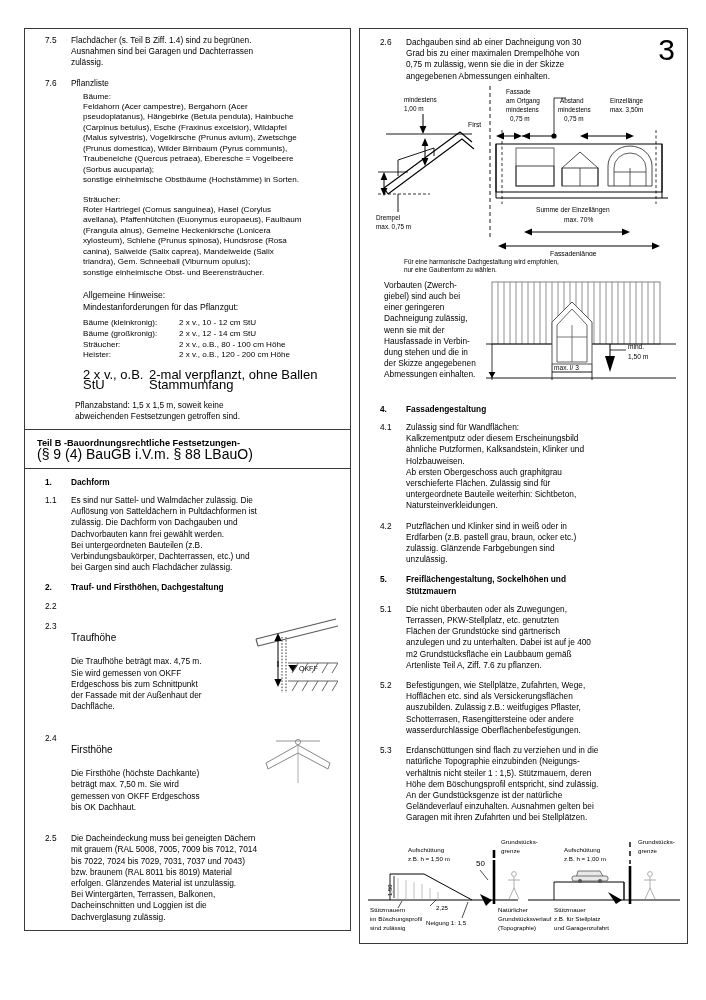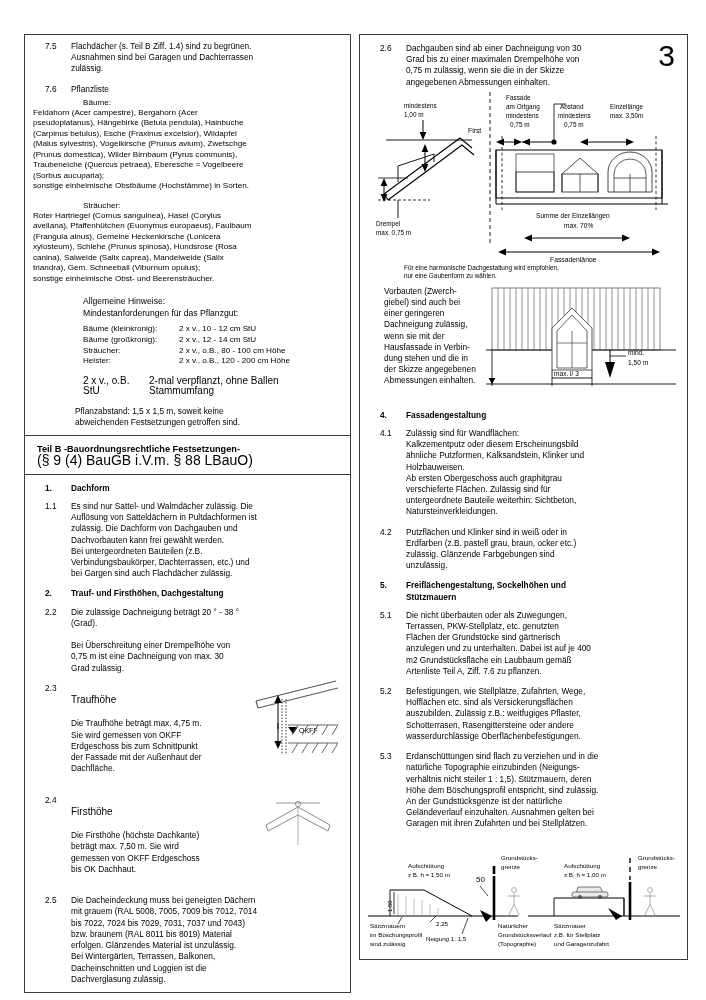--- a/index.html
+++ b/index.html
@@ -10,21 +10,21 @@
   body {
     width: 706px;
     height: 1000px;
     font-family: "Liberation Sans", sans-serif;
     color: #000000;
     position: relative;
     overflow: hidden;
   }
   .page {
     position: absolute;
-    left: 0; top: 8px;
+    left: 0; top: 2px;
     width: 706px;
     height: 787px;
     display: flex;
     gap: 8px;
     padding: 26px 18px 18px 24px;
     box-sizing: border-box;
   }
   .column {
     width: 329px;
     display: flex;
@@ -80,20 +80,21 @@
     padding-left: 4px;
   }
   .teilb-sub {
     font-size: 14px;
     line-height: 11.5px;
     padding-left: 4px;
   }
 
   
   .plantblock {
+    margin-left: 50px;
     font-size: 8.1px;
     line-height: 10.5px;
     white-space: pre-line;
   }
   .plantlabel {
     margin-left: 50px;
     font-size: 8.1px;
     line-height: 11px;
   }
   .hinweis-title {
@@ -111,21 +112,21 @@
   .spectable {
     margin-left: 50px;
     font-size: 8.1px;
     line-height: 10.6px;
     border-collapse: collapse;
   }
   .spectable td { padding: 0 0 0 0; vertical-align: top; }
   .spectable td.k { width: 96px; }
   .abbr {
     margin-left: 50px;
-    font-size: 10px;
+    font-size: 13px;
     line-height: 10.6px;
     margin-top: 9px;
   }
   .abbr td.k { width: 66px; }
   .pflanzabstand {
     margin-left: 42px;
     font-size: 8.3px;
     line-height: 11.2px;
     margin-top: 9px;
     white-space: pre-line;
@@ -284,26 +285,20 @@
       </div>
 
       <div class="clause heading" style="margin-bottom:7px">
         <div class="cnum">2.</div>
         <div class="cbody">Trauf- und Firsthöhen, Dachgestaltung</div>
       </div>
 
 
       <div class="clause">
         <div class="cnum">2.2</div>
-        <div class="cbody">Die zulässige Dachneigung beträgt 20 ° - 38 °
-(Grad).
-
-Bei Überschreitung einer Drempelhöhe von
-0,75 m ist eine Dachneigung von max. 30
-Grad zulässig.</div>
       </div>
 
       <div class="clause clause-rel">
         <div class="cnum">2.3</div>
         <div class="cbody" style="padding-right:84px">
           <div class="subhead">Traufhöhe</div>
           <div style="white-space:pre-line">Die Traufhöhe beträgt max. 4,75 m.
 Sie wird gemessen von OKFF
 Erdgeschoss bis zum Schnittpunkt
 der Fassade mit der Außenhaut der
@@ -612,21 +607,21 @@
 
       <div class="clause">
         <div class="cnum">5.2</div>
         <div class="cbody">Befestigungen, wie Stellplätze, Zufahrten, Wege,
 Hofflächen etc. sind als Versickerungsflächen
 auszubilden. Zulässig z.B.: weitfugiges Pflaster,
 Schotterrasen, Rasengittersteine oder andere
 wasserdurchlässige Oberflächenbefestigungen.</div>
       </div>
 
-      <div class="clause" style="margin-bottom:16px">
+      <div class="clause" style="margin-bottom:6px">
         <div class="cnum">5.3</div>
         <div class="cbody">Erdanschüttungen sind flach zu verziehen und in die
 natürliche Topographie einzubinden (Neigungs-
 verhältnis nicht steiler 1 : 1,5). Stützmauern, deren
 Höhe dem Böschungsprofil entspricht, sind zulässig.
 An der Gundstücksgenze ist der natürliche
 Geländeverlauf einzuhalten. Ausnahmen gelten bei
 Garagen mit ihren Zufahrten und bei Stellplätzen.</div>
       </div>
 

